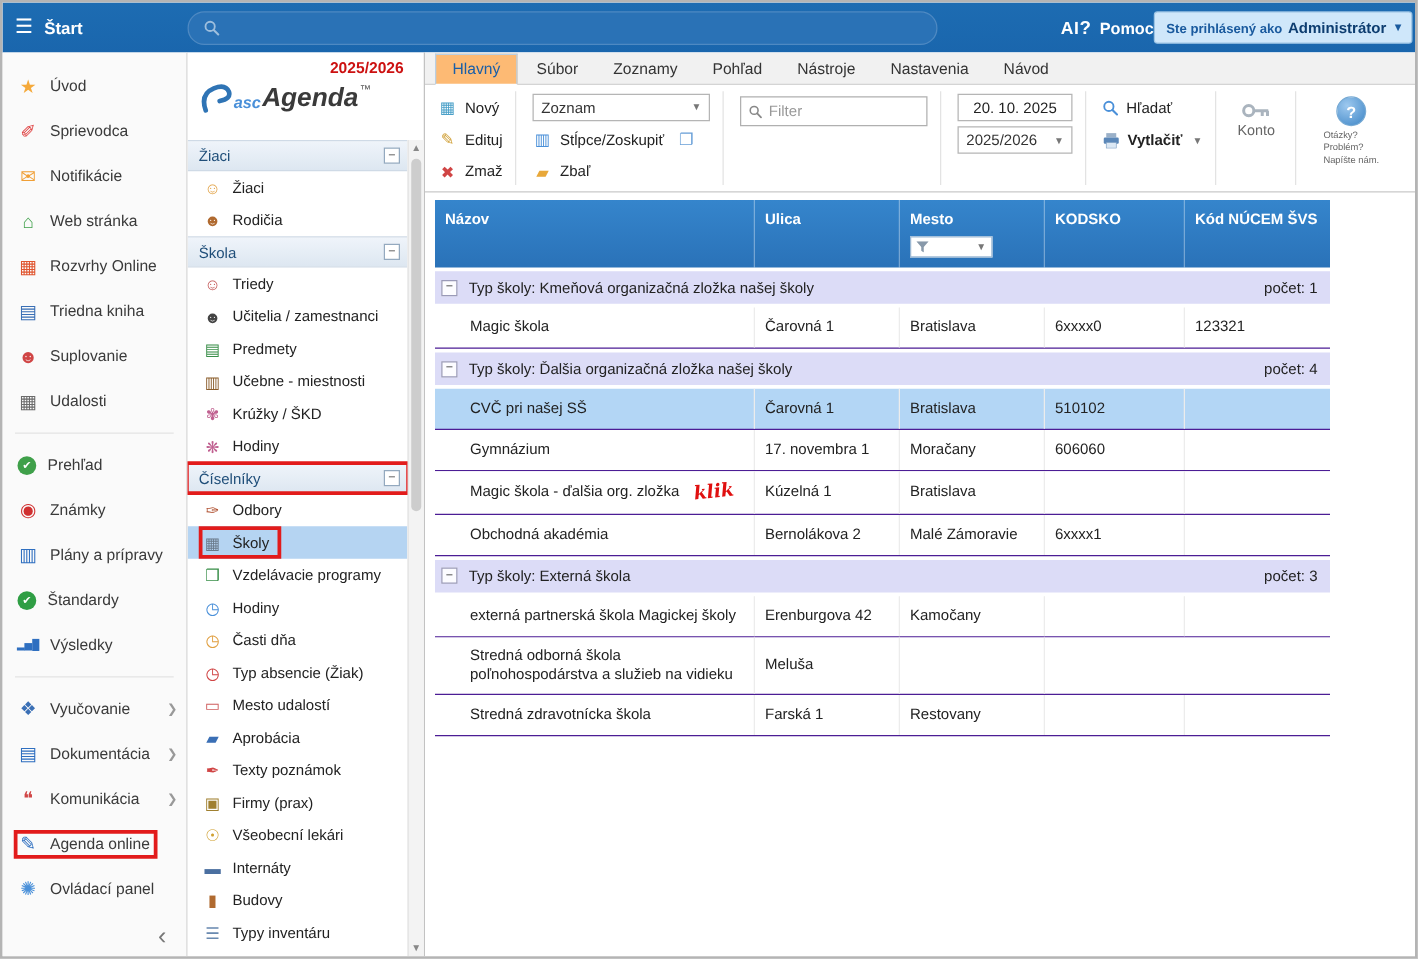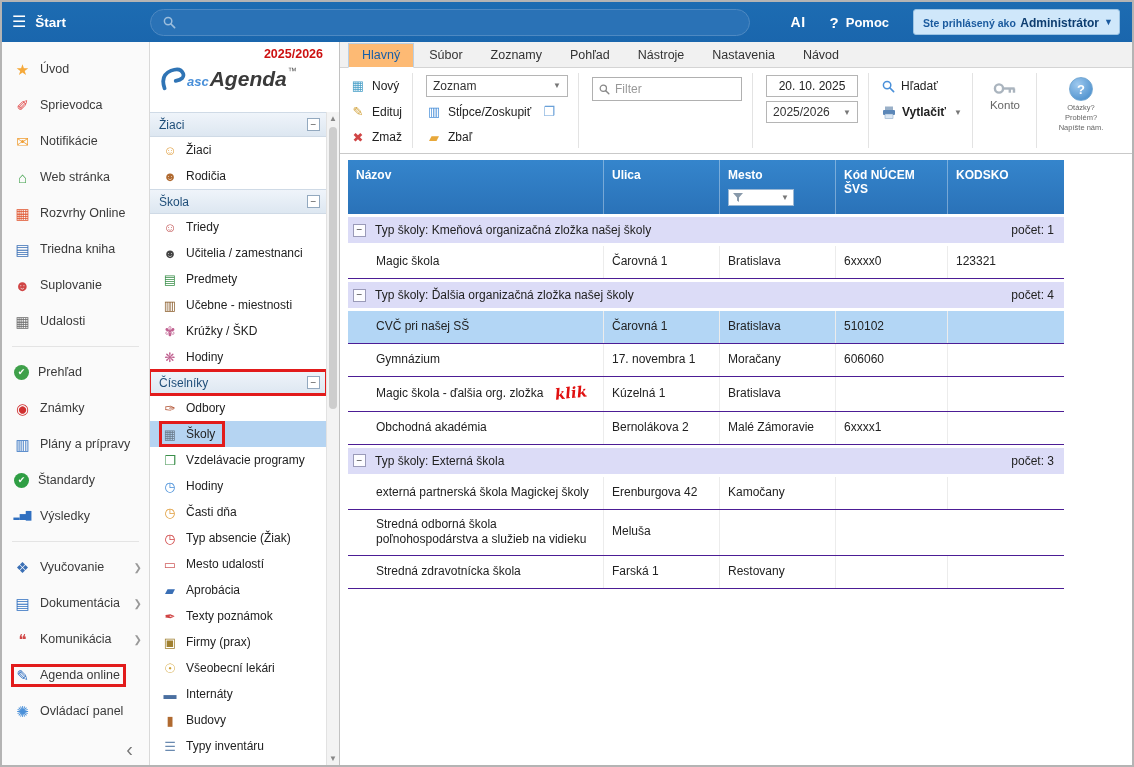--- a/index.html
+++ b/index.html
@@ -9,21 +9,21 @@
 
   
   .topbar{height:40px;background:linear-gradient(#1d6cb2,var(--topbar-blue,#1a66ad));display:flex;align-items:center;color:#fff}
   .tb-left{width:148px;display:flex;align-items:center;gap:9px;padding-left:10px;cursor:pointer}
   .hamburger{font-size:16px;line-height:1}
   .start-label{font-weight:bold;font-size:13.5px}
   .search-pill{width:600px;height:27px;border-radius:14px;background:#2a72b6;border:1px solid #4e89c2;display:flex;align-items:center;padding:0 12px;gap:8px}
   .search-pill svg{color:#9dbedd;flex:none}
   .search-pill input{flex:1;background:transparent;border:none;outline:none;color:#d5e6f5;font-size:13px}
   .search-pill input::placeholder{color:#9dbedd}
-  .tb-right{margin-left:auto;display:flex;align-items:center;gap:24px;padding-right:12px}
+  .tb-right{margin-left:auto;display:flex;align-items:center;padding-right:2px}
   .ai-btn{font-weight:bold;font-size:14px;cursor:pointer;letter-spacing:.5px}
   .pomoc{display:flex;align-items:center;gap:7px;cursor:pointer}
   .qmark{font-size:15px;font-weight:bold}
   .pomoc-label{font-weight:bold;font-size:13px}
   .userbox{background:#cfe7fa;border:1px solid #9cc4e4;border-radius:3px;padding:3px 20px 3px 9px;position:relative;min-width:150px;cursor:pointer}
   .userbox .l1{font-size:10.5px;color:#1a5a9e;font-weight:bold;line-height:1.25}
   .userbox .l2{font-size:12px;color:#0d3d70;font-weight:bold;line-height:1.2}
   .userbox .chev{position:absolute;right:6px;top:50%;transform:translateY(-50%);color:#1a5a9e;font-size:9px}
 
   .bodyrow{display:flex;height:723px}
@@ -81,21 +81,21 @@
   .filter-wrap{width:150px;height:24px;border:1px solid #b0b0b0;display:flex;align-items:center;padding:0 6px;gap:5px;margin-top:2px;color:#888}
   .filter-wrap input{border:none;outline:none;flex:1;font-size:12px;min-width:0;color:#333}
   .filter-wrap input::placeholder{color:#999}
   .datebox{width:92px;height:22px;border:1px solid #b5b5b5;font-size:12px;text-align:center;color:#222;outline:none}
   .yearbox{width:92px}
   .find-icon{color:#4a90d9}
   .dd{font-size:8px;color:#777;margin-left:2px}
   .konto{display:flex;flex-direction:column;align-items:center;justify-content:flex-start;gap:3px;padding:8px 16px 0 8px;border-right:1px solid #e3e3e3;margin-right:9px;color:#666;font-size:11.5px;cursor:pointer}
   .help-widget{display:flex;flex-direction:column;align-items:center;padding-top:4px;width:70px;cursor:pointer}
   .help-circle{width:24px;height:24px;border-radius:50%;background:radial-gradient(circle at 35% 30%,#9ec9ef,#3d85c6);color:#fff;font-weight:bold;display:flex;align-items:center;justify-content:center;border:1px solid #77aad4;font-size:13px}
-  .help-lines{font-size:7.5px;color:#666;text-align:center;line-height:1.3;margin-top:2px}
+  .help-lines{font-size:7.5px;color:#666;line-height:1.3;margin-top:2px}
 
   .content{flex:1;overflow:hidden;padding:6px 0 0 8px}
   .datatable{width:716px}
   .thead{display:grid;grid-template-columns:256px 116px 116px 112px 116px;background:linear-gradient(#3585cc,var(--table-header-blue,#2a72b8));color:#fff;height:54px}
   .th{padding:8px 8px 0;font-size:12px;font-weight:bold;border-right:1px solid rgba(255,255,255,.35)}
   .th:last-child{border-right:none}
   .mesto-filter{margin-top:7px;width:66px;height:17px;background:#fff;border:1px solid #9bb8d4;display:flex;align-items:center;justify-content:space-between;padding:0 4px;cursor:pointer}
   .mesto-filter .dd{margin-left:0}
 
   .tgroup-row{display:flex;align-items:center;background:var(--group-row-lavender,#dcdcf7);height:26px;margin:3px 0;padding-right:10px}
@@ -533,22 +533,22 @@
             <div class="th"><span>Ulica</span></div>
             <div class="th">
               <span>Mesto</span>
               <span class="mesto-filter">
                 <svg viewBox="0 0 10 9" width="10" height="9">
                     <path d="M0 0 H10 L6 4.5 V9 L4 7.5 V4.5 Z" fill="#8899aa"></path>
                   </svg>
                 <span class="dd">▼</span>
               </span>
             </div>
+            <div class="th"><span>KODSKO</span></div>
             <div class="th"><span>Kód NÚCEM ŠVS</span></div>
-            <div class="th"><span>KODSKO</span></div>
           </div>
           <div id="tbody">
               <div class="tgroup-row">
                 <span class="gtoggle">−</span>
                 <span class="glabel">Typ školy: Kmeňová organizačná zložka našej školy</span>
                 <span class="gcount">počet: 1</span>
               </div>
               <div class="trow">
                 <span class="tcell tc-toggle"></span>
                 <div class="tcell">

